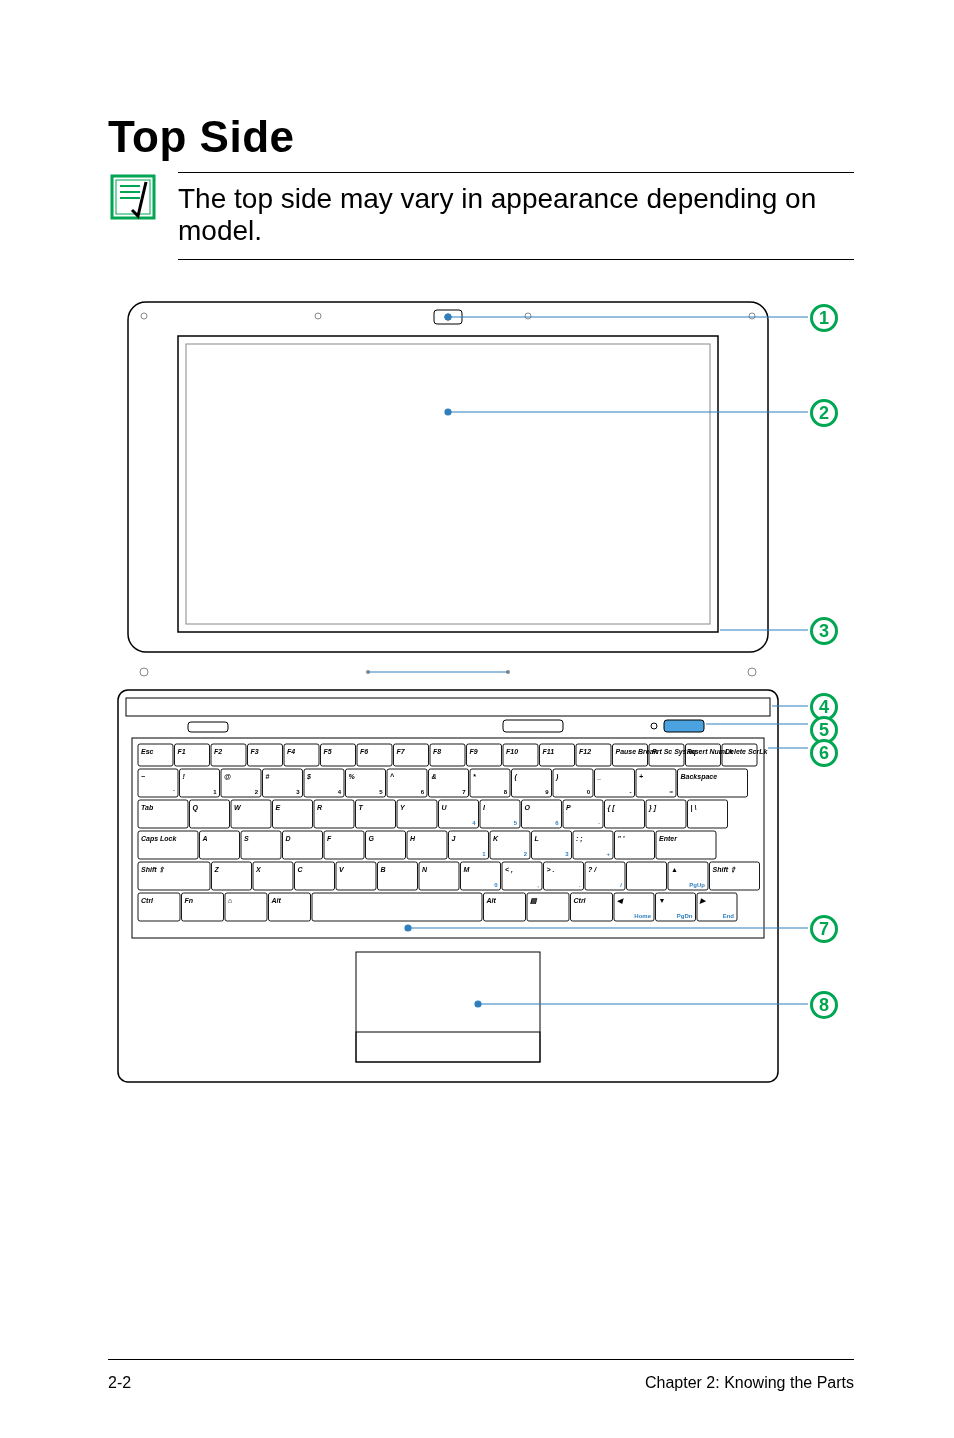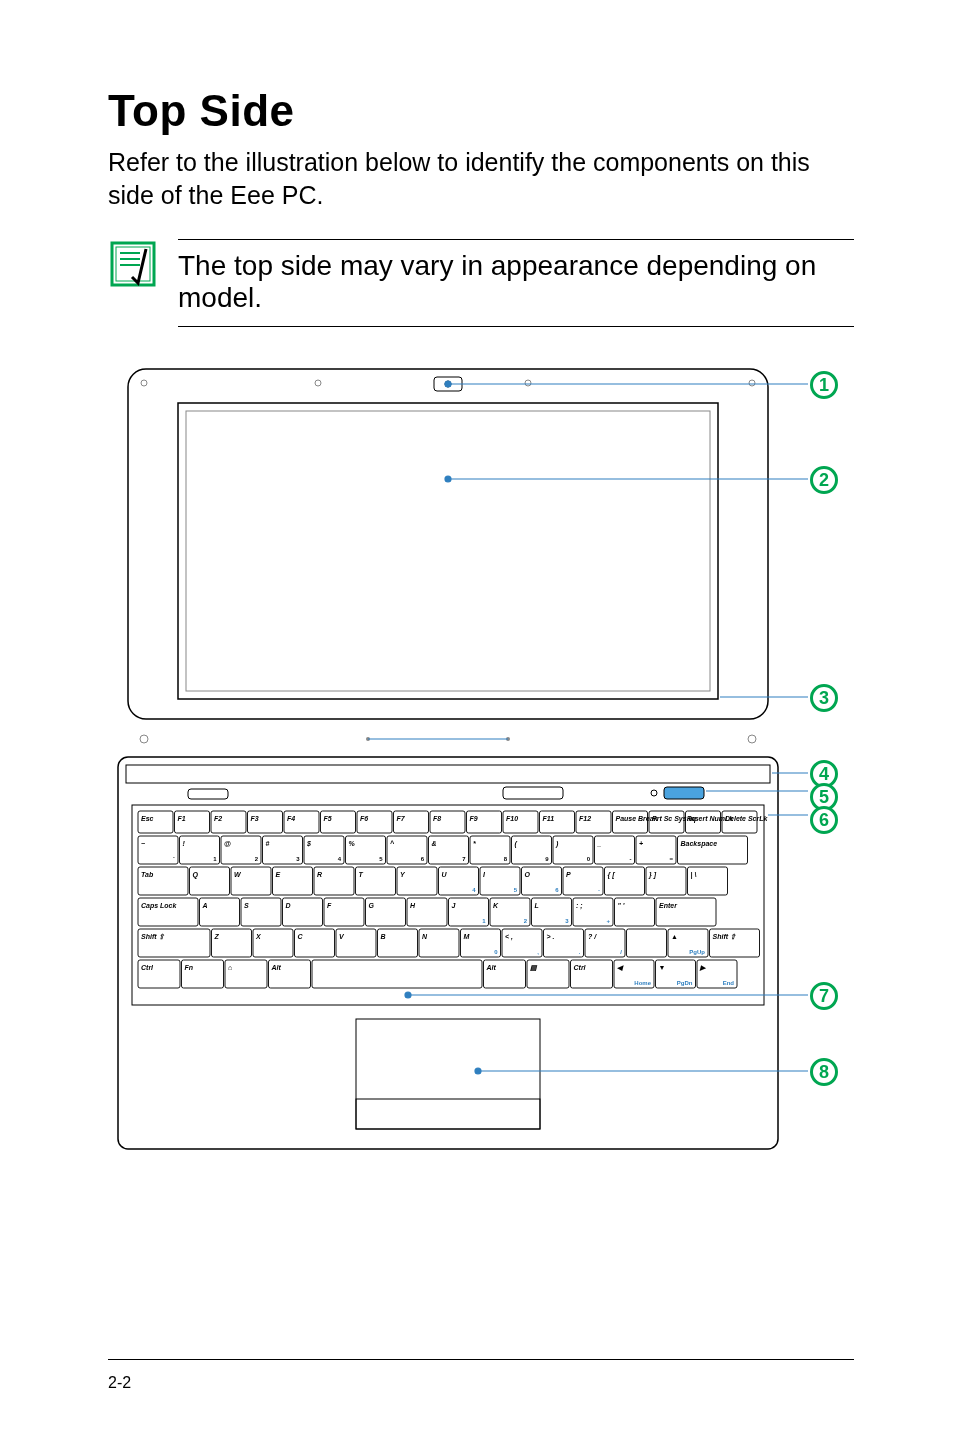--- a/index.html
+++ b/index.html
@@ -1,36 +1,35 @@
 <!DOCTYPE html>
 <html><head>
 <meta charset="utf-8">
 <style>
   * { box-sizing: border-box; margin: 0; padding: 0; }
   html, body { width: 954px; height: 1438px; background: #fff; font-family: "Segoe UI", "Helvetica Neue", Arial, sans-serif; color: #000; }
-  .page { padding: 86px 100px 0 108px; position: relative; height: 100%; }
+  .page { padding: 112px 100px 0 108px; position: relative; height: 100%; }
   h1 { font-size: 44px; font-weight: 800; margin-bottom: 10px; letter-spacing: 0.5px; }
   .intro { font-size: 25px; line-height: 1.3; margin-bottom: 28px; }
   .note-block { display: flex; align-items: flex-start; gap: 20px; margin-bottom: 32px; }
   .note-icon { width: 50px; height: 50px; flex: 0 0 50px; }
   .note-text-wrap { flex: 1; border-top: 1px solid #000; border-bottom: 1px solid #000; padding: 10px 0 12px 0; font-size: 28px; }
   
   .diagram-wrap { position: relative; width: 760px; height: 800px; margin: 0 auto 40px auto; }
   .diagram-wrap svg { position:absolute; top:0; left:0; }
   .callout { position: absolute; width: 28px; height: 28px; border: 3px solid #00a651; border-radius: 50%; background: #fff; color: #00a651; font-weight: 800; font-size: 18px; display: flex; align-items: center; justify-content: center; }
   
   .footer-line { position: absolute; left: 108px; right: 100px; bottom: 78px; border-top: 1px solid #000; }
   .footer { position: absolute; left: 108px; right: 100px; bottom: 46px; display: flex; justify-content: space-between; font-size: 16px; }
 </style>
 </head>
 <body>
 
 <div class="page">
   <h1>Top Side</h1>
-  <p class="intro">Refer to the illustration below to identify the components on this side of the Eee PC.</p>
 
   <div class="note-block">
     <svg class="note-icon" viewBox="0 0 50 50">
       <rect x="4" y="4" width="42" height="42" fill="none" stroke="#00a651" stroke-width="3"></rect>
       <rect x="8" y="8" width="34" height="34" fill="none" stroke="#00a651" stroke-width="1"></rect>
       <path d="M12 14 L32 14 M12 20 L32 20 M12 26 L32 26" stroke="#00a651" stroke-width="2"></path>
       <path d="M38 10 L30 44 L24 38" fill="none" stroke="#000" stroke-width="3"></path>
     </svg>
     <div class="note-text-wrap"><span>The top side may vary in appearance depending on model.</span></div>
   </div>
@@ -462,14 +461,15 @@
     <div class="callout" style="left:702px; top:424px;">5</div>
     <div class="callout" style="left:702px; top:447px;">6</div>
     <div class="callout" style="left:702px; top:623px;">7</div>
     <div class="callout" style="left:702px; top:699px;">8</div>
   </div>
 
 
   <div class="footer-line"></div>
   <div class="footer">
     <span>2-2</span>
+    <span>Chapter 2: Knowing the Parts</span>
   </div>
 </div>
 
 </body></html>

